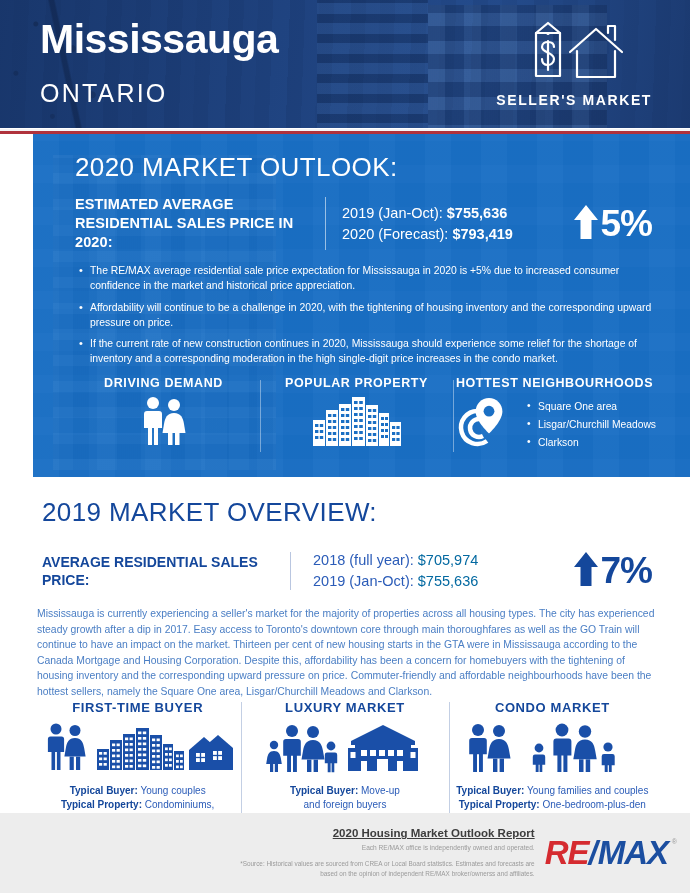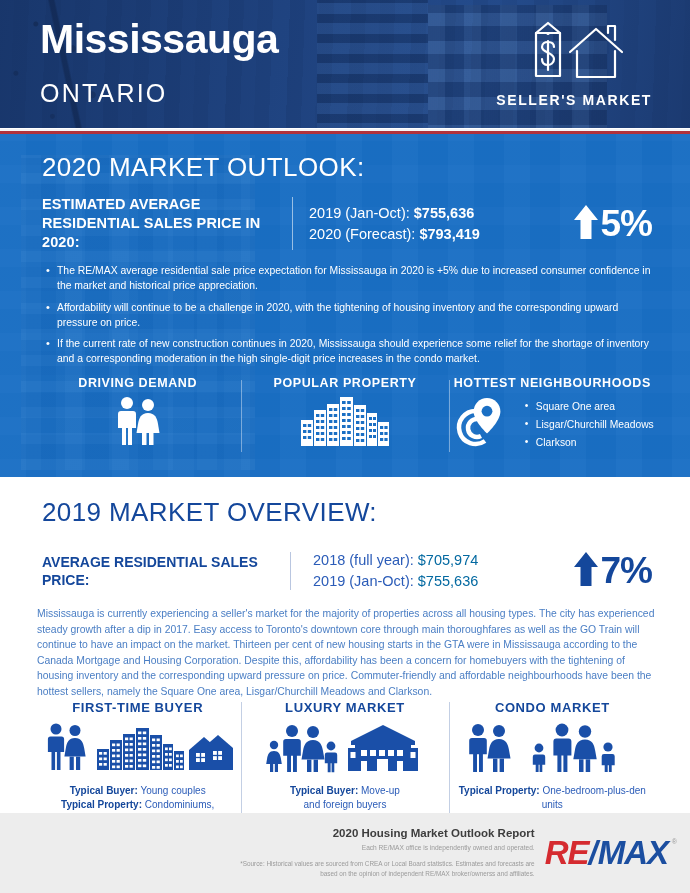--- a/index.html
+++ b/index.html
@@ -61,20 +61,21 @@
   .divider-bar { height: 5px; background: #b0323c; }
   .divider-bar-inner { height: 2px; background: #f3f4f6; margin-top: 1px; }
 
   
   .blue-section {
     position: relative;
     background: #1a6fc4;
     padding: 16px 0 18px;
     overflow: hidden;
     height: 343px;
+    margin-left: 33px;
   }
   .blue-bg {
     position:absolute; inset:0; opacity:.35;
     background:
       repeating-linear-gradient(90deg, rgba(255,255,255,.05) 0 26px, rgba(10,60,120,.07) 26px 56px),
       repeating-linear-gradient(0deg, rgba(255,255,255,.035) 0 18px, rgba(10,60,120,.05) 18px 42px);
   }
   .blue-bg::after{
     content:""; position:absolute; left:3%; top:6%; width:34%; height:92%;
     background:
@@ -151,21 +152,21 @@
   .mc-lines b { color:#14479b; font-weight: 700; }
 
   
   .footer {
     position:absolute; left:0; right:0; bottom:0; height: 80px;
     background:#ededed;
     display:flex; align-items:center; justify-content:flex-end;
     padding: 0 14px 0 0;
   }
   .footer-text { text-align:right; padding-right: 10px; }
-  .foot-title { color:#3d3d3d; font-size: 11.5px; font-weight:700; line-height:1.3; }
+  .foot-title { color:#3d3d3d; font-size: 11.5px; font-weight:700; line-height:1.3;text-decoration:underline; }
   .foot-sub { color:#9a9a9a; font-size: 6.6px; line-height: 1.5; margin-top: 2px; }
   .foot-src { color:#9a9a9a; font-size: 6.4px; line-height: 1.6; margin-top: 6px; max-width: 300px; }
   .remax-logo { display:flex; align-items:flex-start; position:relative; padding-right: 8px; }
   .remax-logo .re { color:#d52b30; font-size: 33px; font-weight:700; letter-spacing:-1px; font-style: italic; }
   .remax-logo .slash { color:#1b4ea0; font-size: 33px; font-weight:700; font-style: italic; }
   .remax-logo .max { color:#1b4ea0; font-size: 33px; font-weight:700; letter-spacing:-1px; font-style: italic; }
   .remax-logo .tm { color:#9a9a9a; font-size: 7px; position:absolute; right:-1px; top: 4px; }
 </style>
 </head>
 <body>
@@ -594,20 +595,24 @@
               <rect x="114" y="36.3" width="4.5" height="12.7"></rect>
                 <rect x="120.7" y="36.3" width="4.5" height="12.7"></rect>
               <circle cx="143" cy="24" r="4.6"></circle>
               <path d="M138.6 31 h8.8 a2.3 2.3 0 0 1 2.3 2.3 v9 h-3 v6.7 h-2.8 v-6.7 h-1.2 v6.7 h-3 v-6.7 h-3 v-9 a2.3 2.3 0 0 1 2.3 -2.3 z"></path>
             </g>
           </svg>
         </span>
       </div>
       <div class="mc-lines">
         <div>
+          <b>Typical Buyer:</b>
+          <span>Young families and couples</span>
+        </div>
+        <div>
           <b>Typical Property:</b>
           <span>One-bedroom-plus-den units</span>
         </div>
         <div>
           <b>Average Price in 2019:</b>
           <span>$475K-$550K</span>
         </div>
       </div>
     </div>
 

